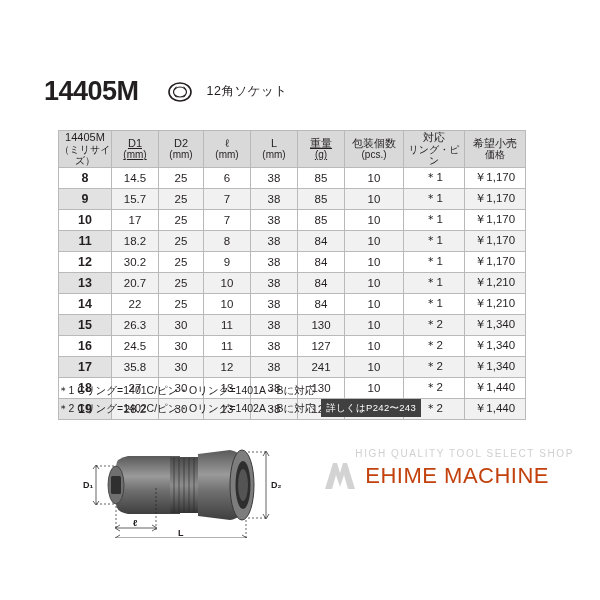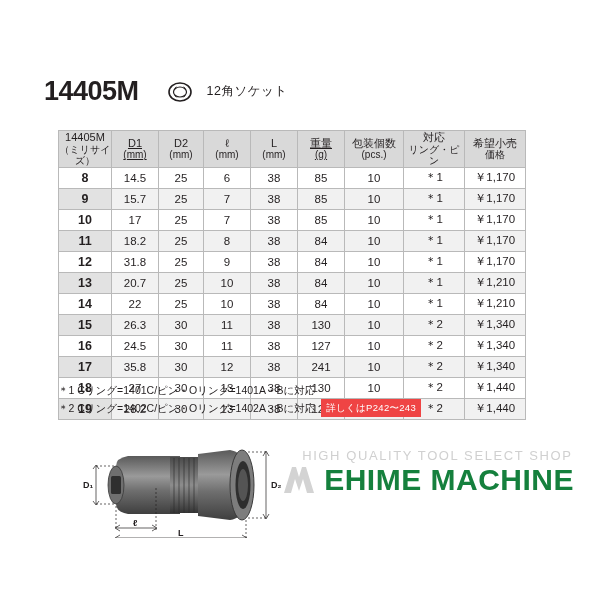--- a/index.html
+++ b/index.html
@@ -72,51 +72,51 @@
   .c8{width:60px;}
 
   
   .notes{
     position:absolute;left:58px;top:383px;
     font-size:10.5px;line-height:1.5;
   }
   .notes .row{display:block;white-space:nowrap;}
   .ref-badge{
     display:inline-block;
-    background:#ef4444;color:#ffffff;
+    background:#404040;color:#ffffff;
     font-size:9.5px;
     padding:2px 5px 2px 5px;
     margin-left:6px;
     vertical-align:1px;
     letter-spacing:0.3px;
   }
 
   
   .drawing{
     position:absolute;left:70px;top:428px;width:230px;height:110px;font-weight:bold;
   }
 
   
   .logo{
     position:absolute;right:26px;top:448px;
     display:flex;flex-direction:column;align-items:flex-start;
     color:#d3d3d3;
   }
   .logo-tag{
-    font-size:13px;letter-spacing:1.6px;
-    margin-left:20px;margin-bottom:2px;
+    font-size:10px;letter-spacing:1.6px;
+    margin-left:32px;margin-bottom:2px;
     color:#d0d0d0;
   }
   .logo-main{
     display:flex;align-items:center;gap:8px;
   }
   .logo-mark{width:34px;height:30px;}
   .logo-text{
-    font-size:30px;font-weight:bold;letter-spacing:0.5px;
-    color:#15803d;line-height:1;
+    font-size:22px;font-weight:normal;letter-spacing:0.5px;
+    color:#c2410c;line-height:1;
   }
 </style>
 </head>
 <body>
 
 <div class="page">
 
   <div class="header">
     <div class="title">14405M</div>
     <span class="sock-icon">
@@ -210,21 +210,21 @@
         <td>25</td>
         <td>8</td>
         <td>38</td>
         <td>84</td>
         <td>10</td>
         <td>＊1</td>
         <td>￥1,170</td>
       </tr>
       <tr>
         <td class="sizecol">12</td>
-        <td>31.8</td>
+        <td>30.2</td>
         <td>25</td>
         <td>9</td>
         <td>38</td>
         <td>84</td>
         <td>10</td>
         <td>＊1</td>
         <td>￥1,170</td>
       </tr>
       <tr>
         <td class="sizecol">13</td>

